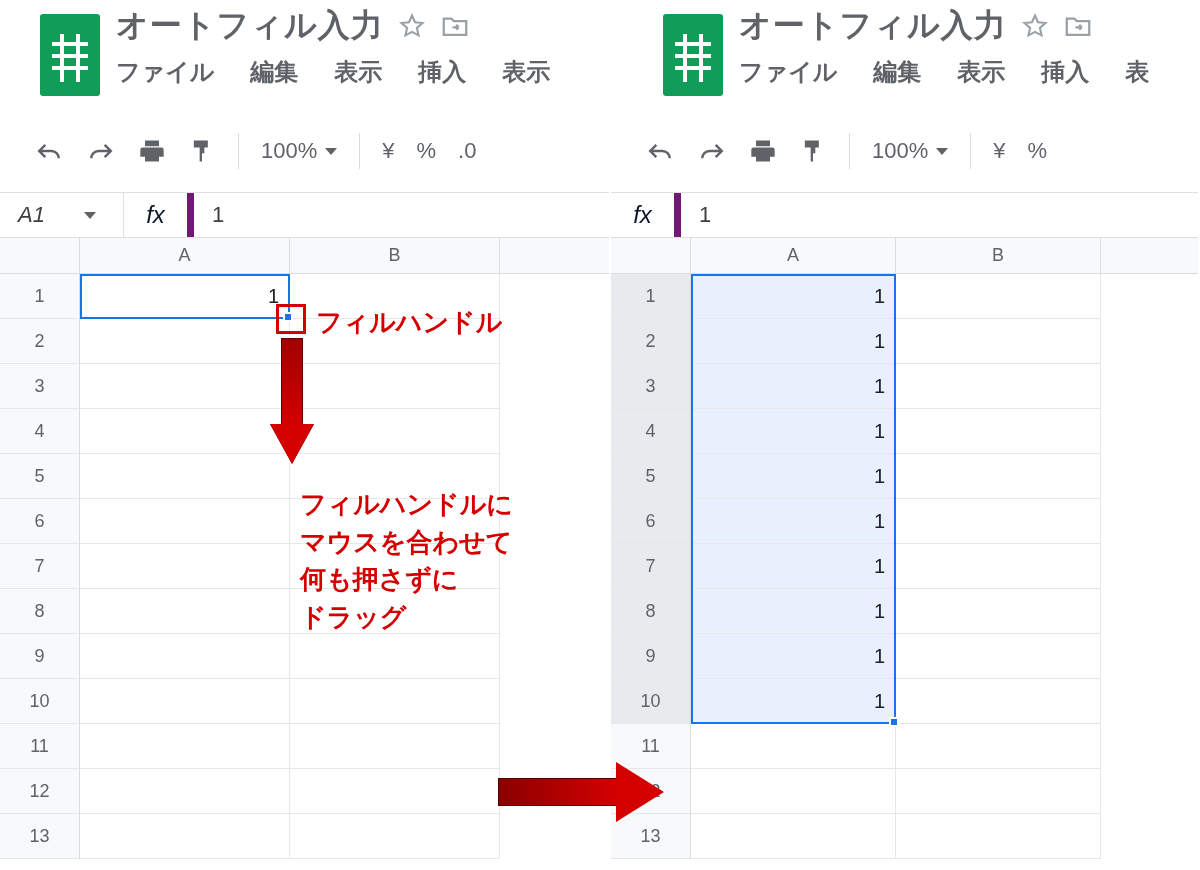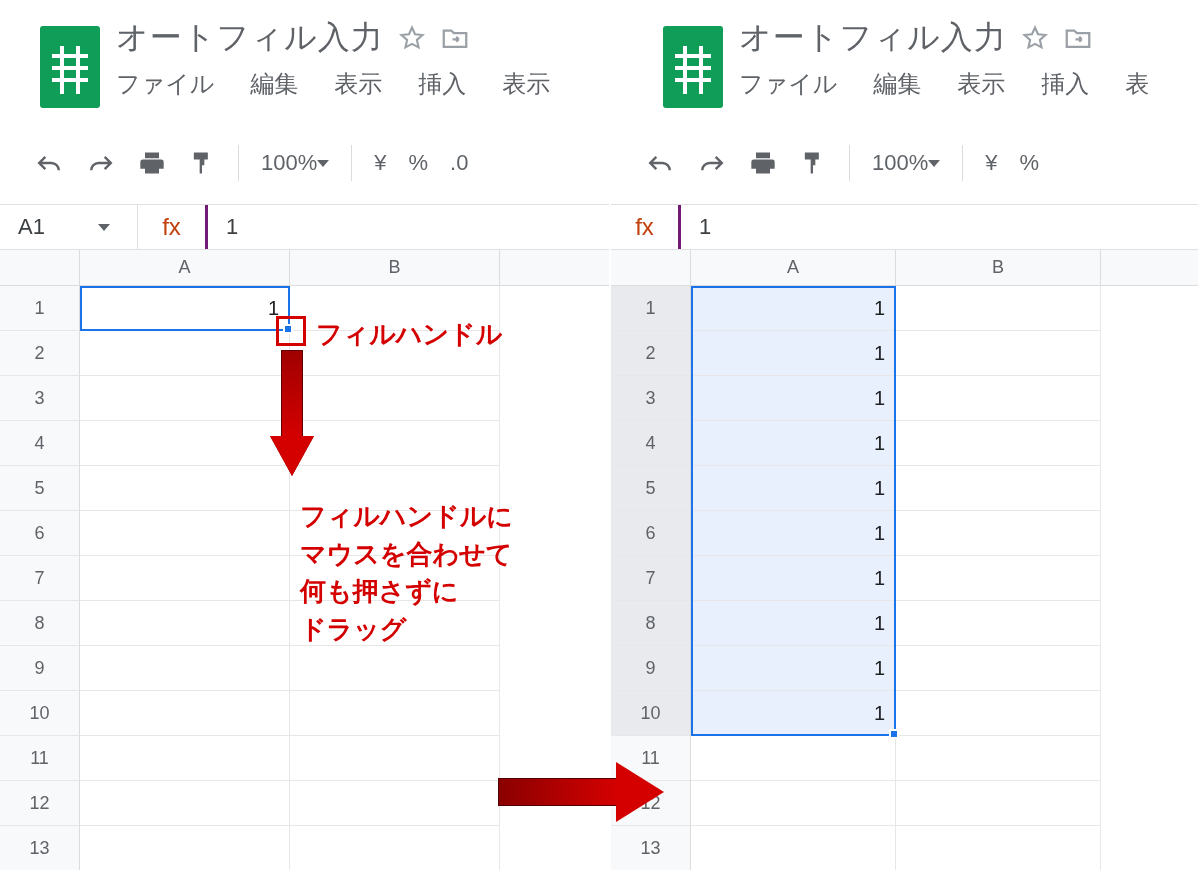--- a/index.html
+++ b/index.html
@@ -22,21 +22,22 @@
     overflow: hidden;
     border-right: 2px solid #fff;
   }
   .pane.left { width: 611px; }
   .pane.right { width: 589px; }
 
   
   .docbar {
     display: flex;
     align-items: flex-start;
-    padding: 14px 0 0 0;
+    padding: 2px 0 0 0;
+    font-weight: bold;
   }
   .logo {
     width: 60px; height: 82px;
     margin: 12px 16px 0 40px;
     background: #0f9d58;
     border-radius: 3px;
     position: relative;
     flex: 0 0 60px;
   }
   .logo::before, .logo::after {
@@ -78,45 +79,46 @@
     height: 58px;
     display: flex;
     align-items: center;
     gap: 22px;
     padding-left: 34px;
     color: #5f6368;
     font-size: 22px;
   }
   .tbicon { display:inline-flex; align-items:center; justify-content:center; }
   .tbsep { width: 1px; height: 36px; background:#dadce0; }
-  .zoom { display:flex; align-items:center; }
+  .zoom { display:flex; align-items:center; gap:8px; }
   .dropdown-caret { width:0;height:0;border-left:6px solid transparent;border-right:6px solid transparent;border-top:7px solid #5f6368; }
 
   
   .fxbar {
     margin-top: 12px;
     height: 46px;
     border-top: 1px solid #e0e0e0;
     border-bottom: 1px solid #e0e0e0;
     display: flex;
     align-items: stretch;
   }
   .namebox {
-    width: 138px;
+    width: 124px;
     display:flex; align-items:center; justify-content:space-between;
     padding: 0 27px 0 18px;
     font-size: 22px;
     color:#3c4043;
     border-right: 1px solid #e0e0e0;
+    font-style: italic;
   }
   .fx {
     width: 70px;
     display:flex;align-items:center;justify-content:center;
-    color:#c2410c; font-size: 24px;
-    border-right: 3px solid #701a75;
+    color:#0f172a; font-style: italic; font-size: 24px;
+    border-right: 7px solid #701a75;
   }
   .fxval {
     flex:1; display:flex; align-items:center;
     padding-left: 18px; font-size:22px; color:#3c4043;
   }
 
   
   .grid { position: relative; }
   .colhdr {
     display:flex;

